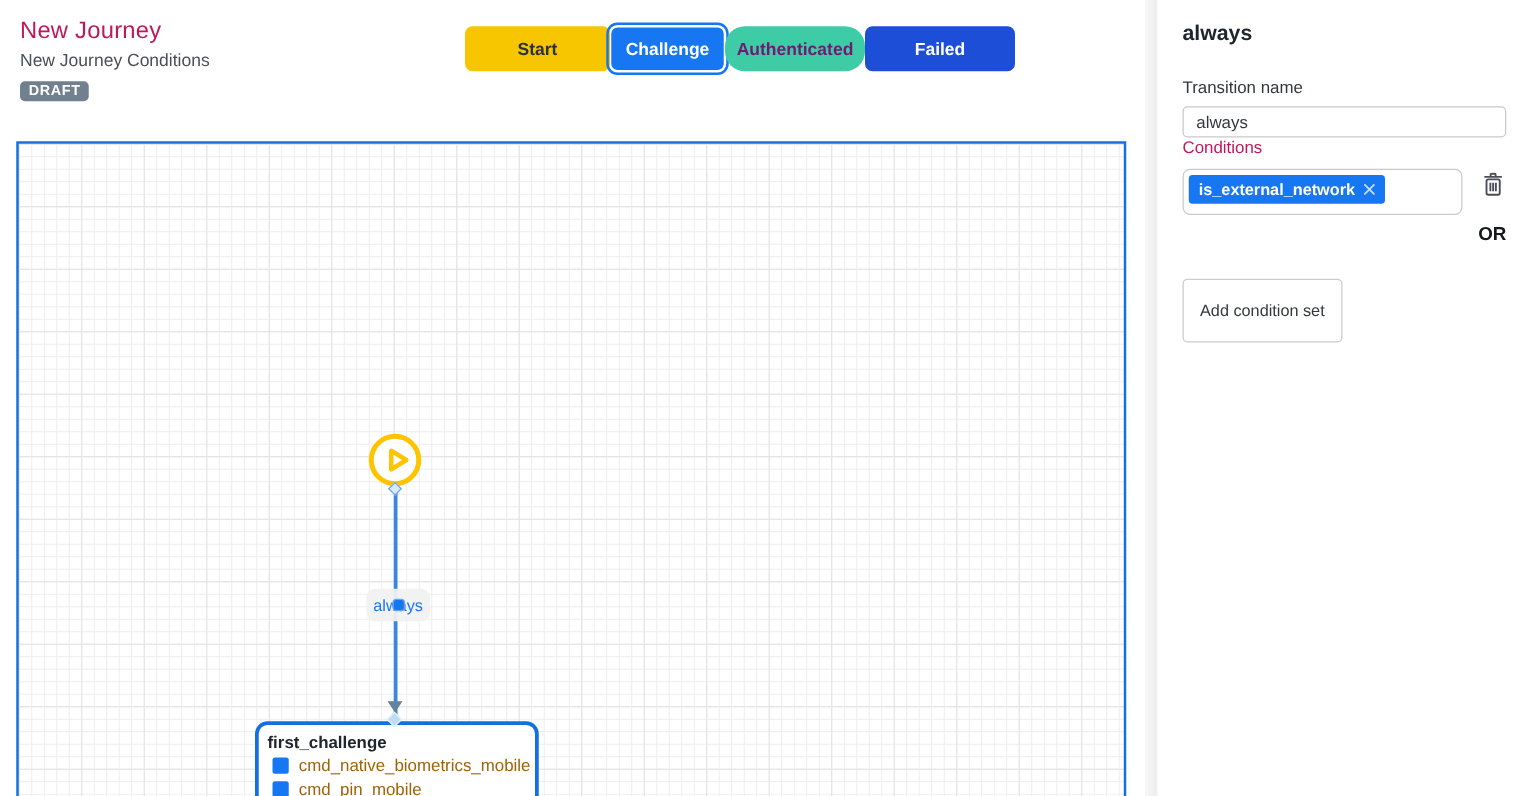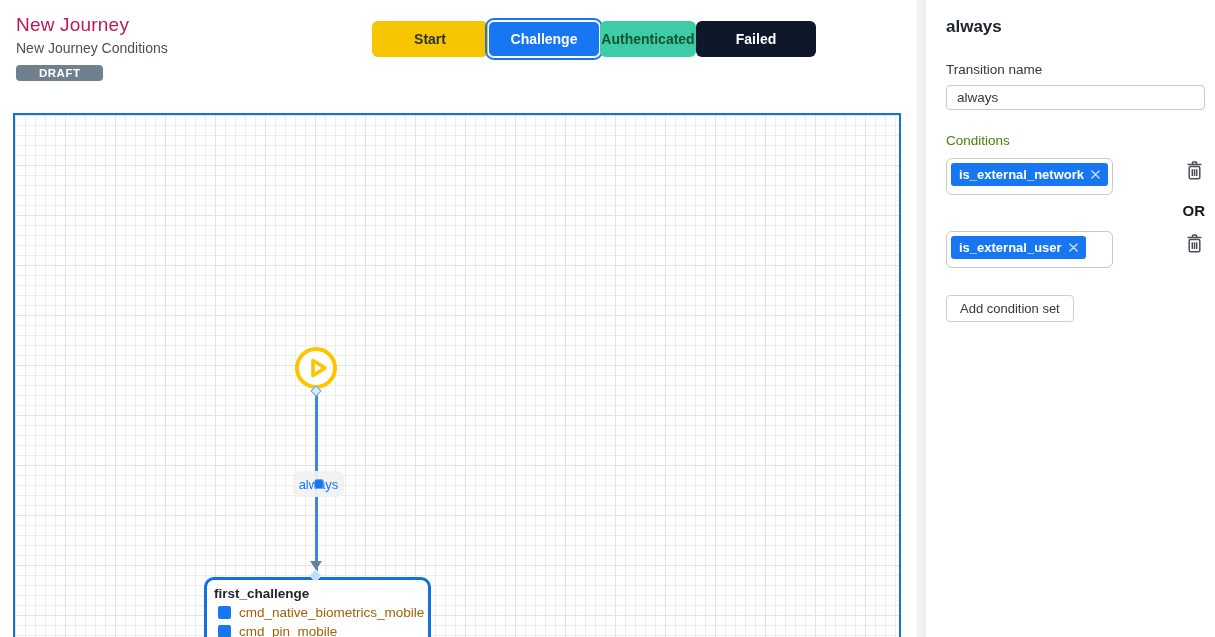--- a/index.html
+++ b/index.html
@@ -5,31 +5,31 @@
   * { margin:0; padding:0; box-sizing:border-box; }
   html,body { width:1215px; height:637px; overflow:hidden; background:#fff;
               font-family:"Liberation Sans", sans-serif; }
 
   
   .heading { position:absolute; left:16px; top:14px; }
   .page-title { font-size:19px; font-weight:400; color:#be185d; letter-spacing:.2px; }
   .page-subtitle { font-size:14px; color:#4a4f57; margin-top:4px; }
   .status-badge { display:inline-block; margin-top:9px; background:#71808f; color:#fff;
                   font-size:11.5px; font-weight:700; letter-spacing:.5px;
-                  padding:2px 23px; border-radius:4px; }
+                  padding:2px 7px; border-radius:4px; }
 
   
   .toolbar { position:absolute; left:356px; top:21px; display:flex; gap:0;margin-left:16px; }
   .tb-btn { height:36px; border:none; border-radius:6px; font-family:inherit;
             font-size:14px; font-weight:700; cursor:pointer; }
   .btn-start { width:116px; background:#F7C600; color:#29323c; }
-  .btn-challenge { width:112px; background:#1777F2; color:#fff;
+  .btn-challenge { width:92px; background:#1777F2; color:#fff;
                    border:1.5px solid #fff; outline:2px solid #1777F2; outline-offset:1px; }
-  .btn-auth { width:96px; background:#3ECCA6; color:#14532d; }
-  .btn-failed { width:120px; background:#0f172a; color:#fff; }
+  .btn-auth { width:112px; background:#3ECCA6; color:#701a75;border-radius:16px; }
+  .btn-failed { width:120px; background:#1d4ed8; color:#fff; }
 
   
   .canvas { position:absolute; left:13px; top:113px; width:888px; height:600px;
             border:2.5px solid #1270E0; background-color:#fff;
             background-image:
               linear-gradient(#e3e3e3 1px, transparent 1px),
               linear-gradient(90deg, #e3e3e3 1px, transparent 1px),
               linear-gradient(#ededed 1px, transparent 1px),
               linear-gradient(90deg, #ededed 1px, transparent 1px);
             background-size:50px 50px, 50px 50px, 10px 10px, 10px 10px; }
@@ -71,36 +71,36 @@
                    background:linear-gradient(90deg,#f7f7f7,#ececec); cursor:col-resize; }
 
   
   .panel { position:absolute; left:926px; top:0; right:0; bottom:0; background:#fff;
            padding:14px 10px 0 20px; }
   .panel-title { font-size:17px; font-weight:700; color:#20262e; margin-top:3px; }
   .field-label { font-size:13.5px; color:#33383e; margin-top:25px; }
   .text-input { display:block; margin-top:8px; width:100%; height:25px;
                 border:1px solid #c9c9c9; border-radius:4px; padding:0 10px;
                 font-family:inherit; font-size:13.5px; color:#33383e; }
-  .conditions-label { font-size:13.5px; color:#4d7c0f; margin-top:23px; }
+  .conditions-label { font-size:13.5px; color:#be185d; }
   .cond-row { display:flex; justify-content:space-between; align-items:flex-start;
               margin-top:10px; }
-  .cond-box { width:167px; min-height:37px; border:1px solid #c9c9c9; border-radius:6px;
+  .cond-box { width:224px; min-height:37px; border:1px solid #c9c9c9; border-radius:6px;
               padding:4px; cursor:text; }
   .chip { display:inline-flex; align-items:center; gap:7px; background:#1777F2;
           color:#fff; border-radius:3px; padding:4px 8px; font-size:13px;
           font-weight:700; cursor:default; }
   .chip svg { width:9px; height:9px; cursor:pointer; opacity:.75; }
   .trash-btn { background:none; border:none; padding:0; margin:3px 2px 0 0; cursor:pointer; }
   .trash-btn svg { width:17px; height:19px; }
   .or-label { text-align:right; font-size:15px; font-weight:700; color:#15181c;
               margin-top:7px; }
   .cond-row.second { margin-top:12px; }
   .add-btn { margin-top:27px; background:#fff; border:1px solid #ccc; border-radius:4px;
-             padding:5px 13px; font-family:inherit; font-size:13px; color:#33383e;
+             padding:17px 13px; font-family:inherit; font-size:13px; color:#33383e;
              cursor:pointer; }
   .note { margin-top:29px; font-size:13.5px; color:#4a4f57; line-height:21px;
           max-width:262px; }
   .note a { color:#3B8DF2; text-decoration:none; cursor:pointer; }
 </style>
 </head>
 <body>
 
 <div class="heading">
   <div class="page-title">New Journey</div>
@@ -170,34 +170,16 @@
         <path d="M6.5 3 V1.7 a0.7 0.7 0 0 1 0.7 -0.7 h2.6 a0.7 0.7 0 0 1 0.7 0.7 V3"></path>
         <path d="M1.5 3.5 H15.5"></path>
         <rect x="3.2" y="5.5" width="10.6" height="12.3" rx="1.4"></rect>
         <path d="M6.3 8.2 v6.8 M8.5 8.2 v6.8 M10.7 8.2 v6.8"></path>
       </svg>
     </button>
   </div>
 
   <div class="or-label">OR</div>
 
-  <div class="cond-row second">
-    <div class="cond-box">
-      <span class="chip">
-        <span>is_external_user</span>
-        <svg viewBox="0 0 10 10">
-          <path d="M1 1 L9 9 M9 1 L1 9" stroke="#fff" stroke-width="1.6" stroke-linecap="round"></path>
-        </svg>
-      </span>
-    </div>
-    <button class="trash-btn">
-      <svg viewBox="0 0 17 19" fill="none" stroke="#4a4f57" stroke-width="1.5">
-        <path d="M6.5 3 V1.7 a0.7 0.7 0 0 1 0.7 -0.7 h2.6 a0.7 0.7 0 0 1 0.7 0.7 V3"></path>
-        <path d="M1.5 3.5 H15.5"></path>
-        <rect x="3.2" y="5.5" width="10.6" height="12.3" rx="1.4"></rect>
-        <path d="M6.3 8.2 v6.8 M8.5 8.2 v6.8 M10.7 8.2 v6.8"></path>
-      </svg>
-    </button>
-  </div>
 
   <button class="add-btn">Add condition set</button>
 
 </aside>
 
 </body></html>

